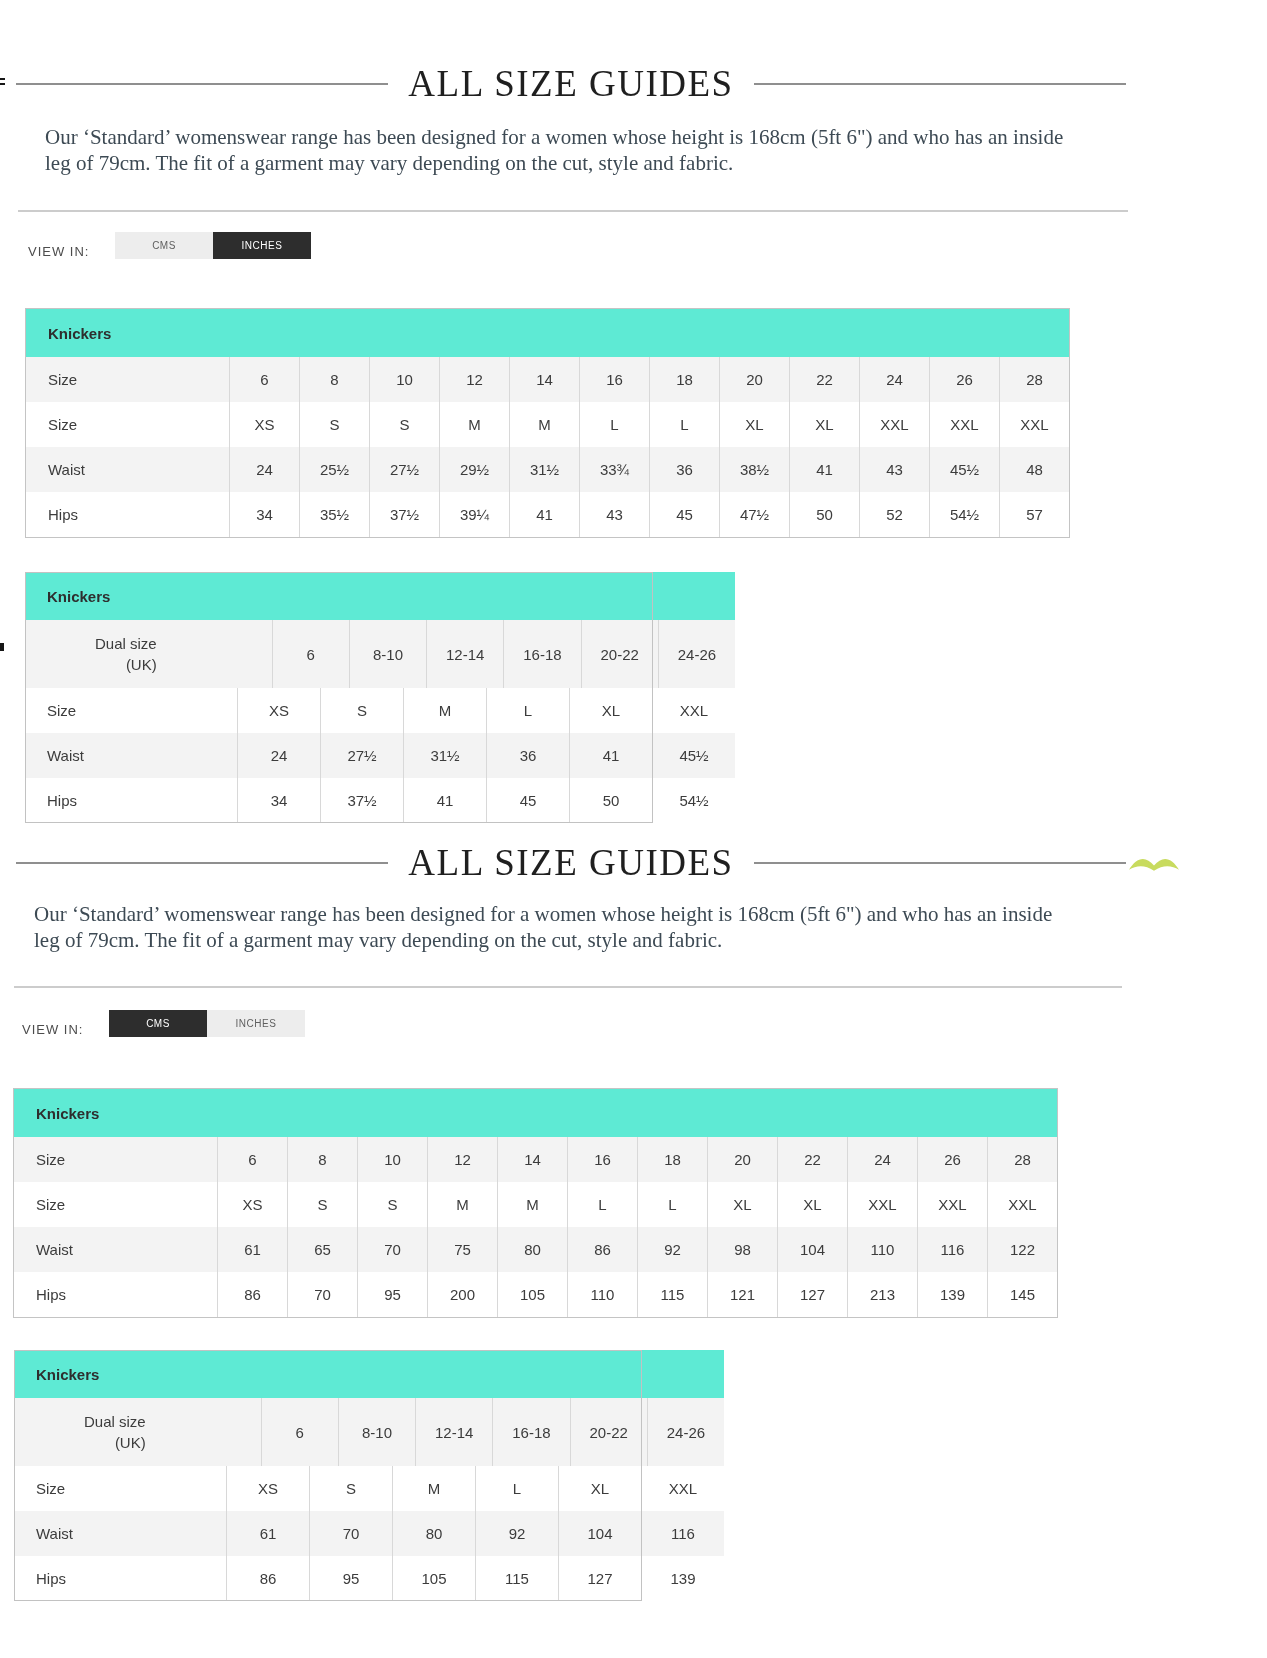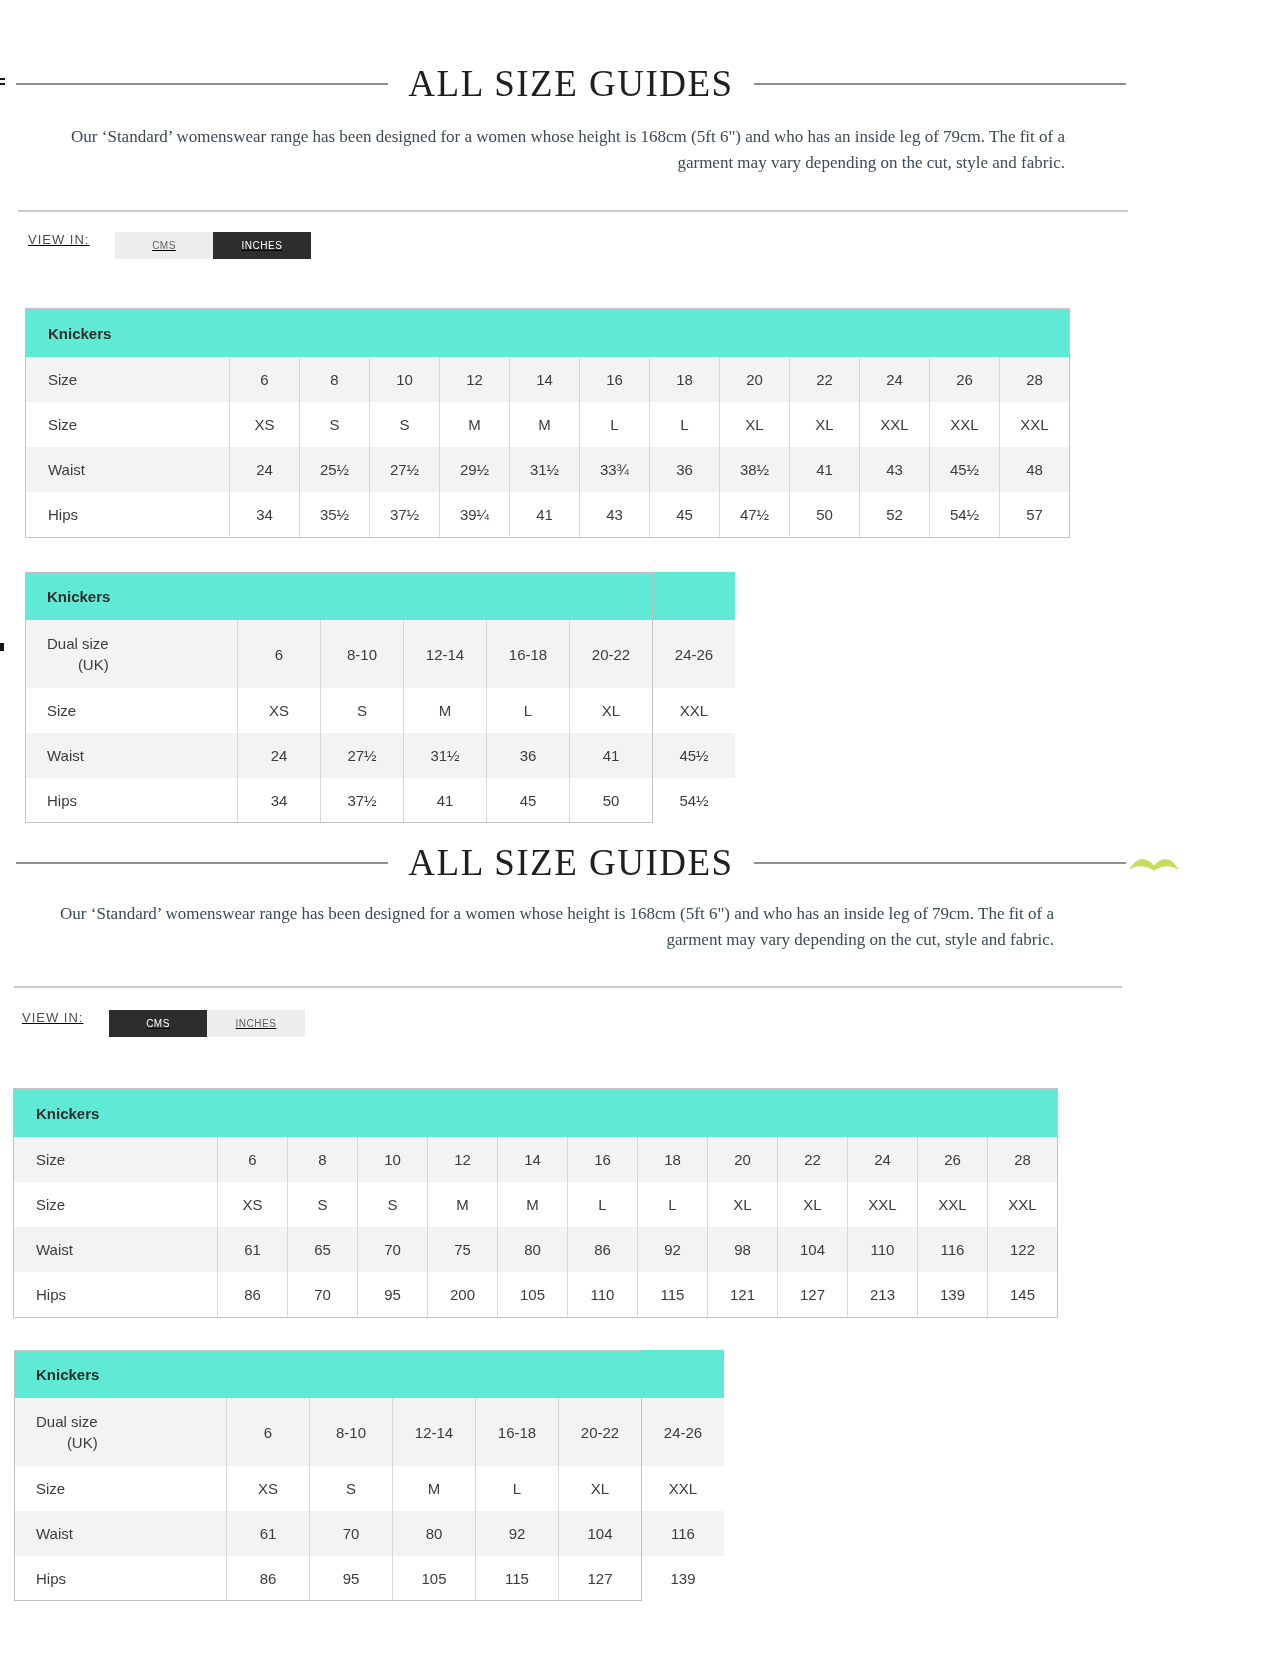--- a/index.html
+++ b/index.html
@@ -11,30 +11,30 @@
   .s1 { top:0; height:795px; }
   .s2 { top:795px; height:863px; }
 
   
   .title-row { position:absolute; display:flex; align-items:center; gap:20px; left:16px; width:1110px; }
   .s1 .title-row { top:22px; }
   .s2 .title-row { top:6px; }
   .hline { flex:1; height:2px; background:#8f8f8f; }
   .title { font-family:"Liberation Serif", serif; font-size:37px; font-weight:500; letter-spacing:1.5px; color:#1f1f1f; white-space:nowrap; }
 
-  .desc { position:absolute; width:1020px; text-align:right;
-          font-family:"Liberation Serif", serif; font-size:17px; line-height:26px; color:#3d4a54; }
+  .desc { position:absolute; width:1020px; text-align:left;
+          font-family:"Liberation Serif", serif; font-size:21px; line-height:26px; color:#3d4a54; }
   .s1 .desc { top:84px; left:45px; }
   .s2 .desc { top:66px; left:34px; }
 
   .divider { position:absolute; height:2px; background:#ccc; }
   .s1 .divider { top:170px; left:18px; width:1110px; }
   .s2 .divider { top:151px; left:14px; width:1108px; }
 
-  .view-row { position:absolute; display:flex; align-items:flex-start;text-decoration:underline; }
+  .view-row { position:absolute; display:flex; align-items:flex-end; }
   .s1 .view-row { top:192px; left:28px; }
   .s2 .view-row { top:175px; left:22px; }
   .view-label { font-size:13px; letter-spacing:1px; color:#4c4c4c; width:87px; }
   .unit-btn { width:98px; height:27px; border:none; font-family:"Liberation Sans", sans-serif;
               font-size:10px; letter-spacing:.5px; cursor:pointer; display:inline-block; }
   .unit-btn.light { background:#ededed; color:#5f5f5f; }
   .unit-btn.dark  { background:#2d2d2d; color:#ffffff; }
 
   
   .table { position:absolute; background:#fff; }
@@ -42,21 +42,21 @@
   .table-dual { width:710px; --label-w:212px; --cell-w:83px; }
   .s1 .t-full { top:268px; left:25px; }
   .s1 .t-dual { top:532px; left:25px; }
   .s2 .t-full { top:253px; left:13px; }
   .s2 .t-dual { top:515px; left:14px; }
 
   .ttitle { height:48px; display:flex; align-items:center; padding-left:22px;
             font-size:15px; font-weight:700; color:#2e2e2e; background:#5eead4; }
   .trow { display:flex; height:45px; background:#fff; }
   .trow.stripe { background:#f3f3f3; }
-  .trow.tall { height:68px; }
+  .trow.tall { height:68px;padding-left:48px; }
   .tcell { display:flex; align-items:center; justify-content:center;
            font-size:15px; color:#3c3c3c; }
   .tcell.label { width:var(--label-w); justify-content:flex-start; padding-left:22px; white-space:pre-line; line-height:21px;text-align:right; }
   .tcell.val { width:var(--cell-w); border-left:1px solid #d8d8d8; }
   .border-box { position:absolute; left:0; top:0; bottom:0; width:628px;
                 border:1px solid #c2c2c2; pointer-events:none; }
 
   
   .bottom-bar { position:absolute; top:1649px; left:0; width:1267px; height:9px; background:#efefef; }
   .bottom-bar-dark { position:absolute; left:0; top:0; width:736px; height:9px; background:#e2e2e2; }

